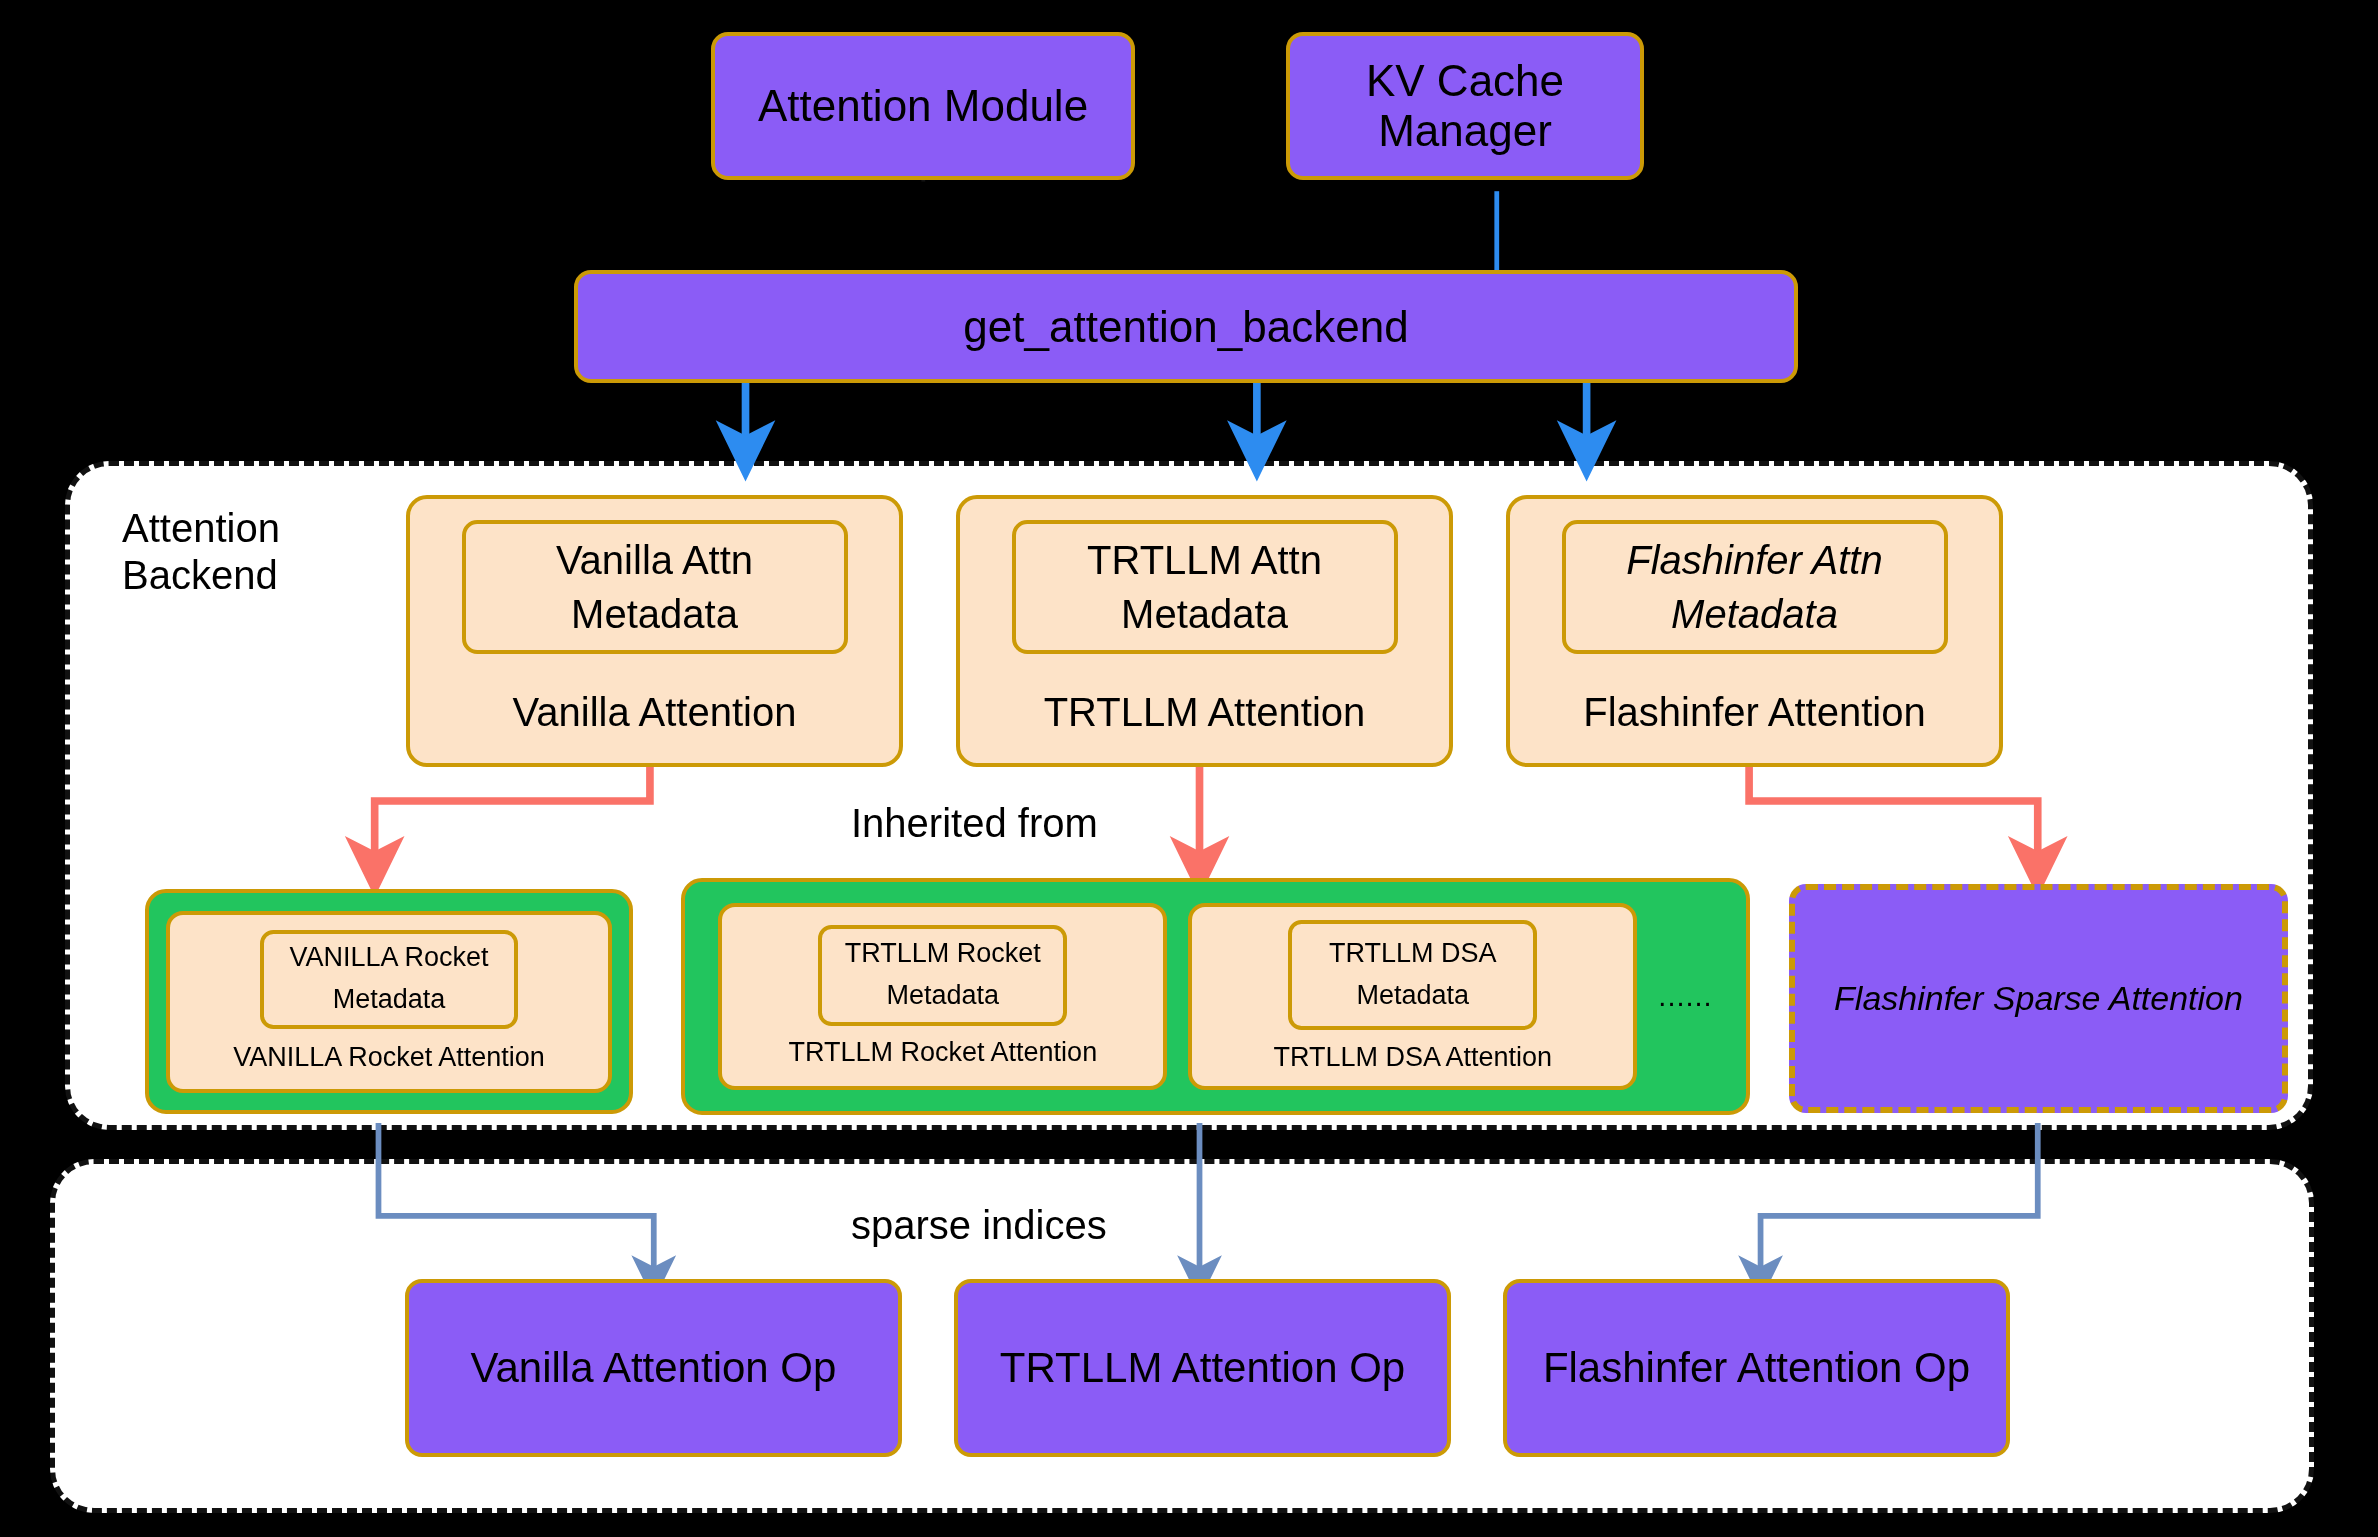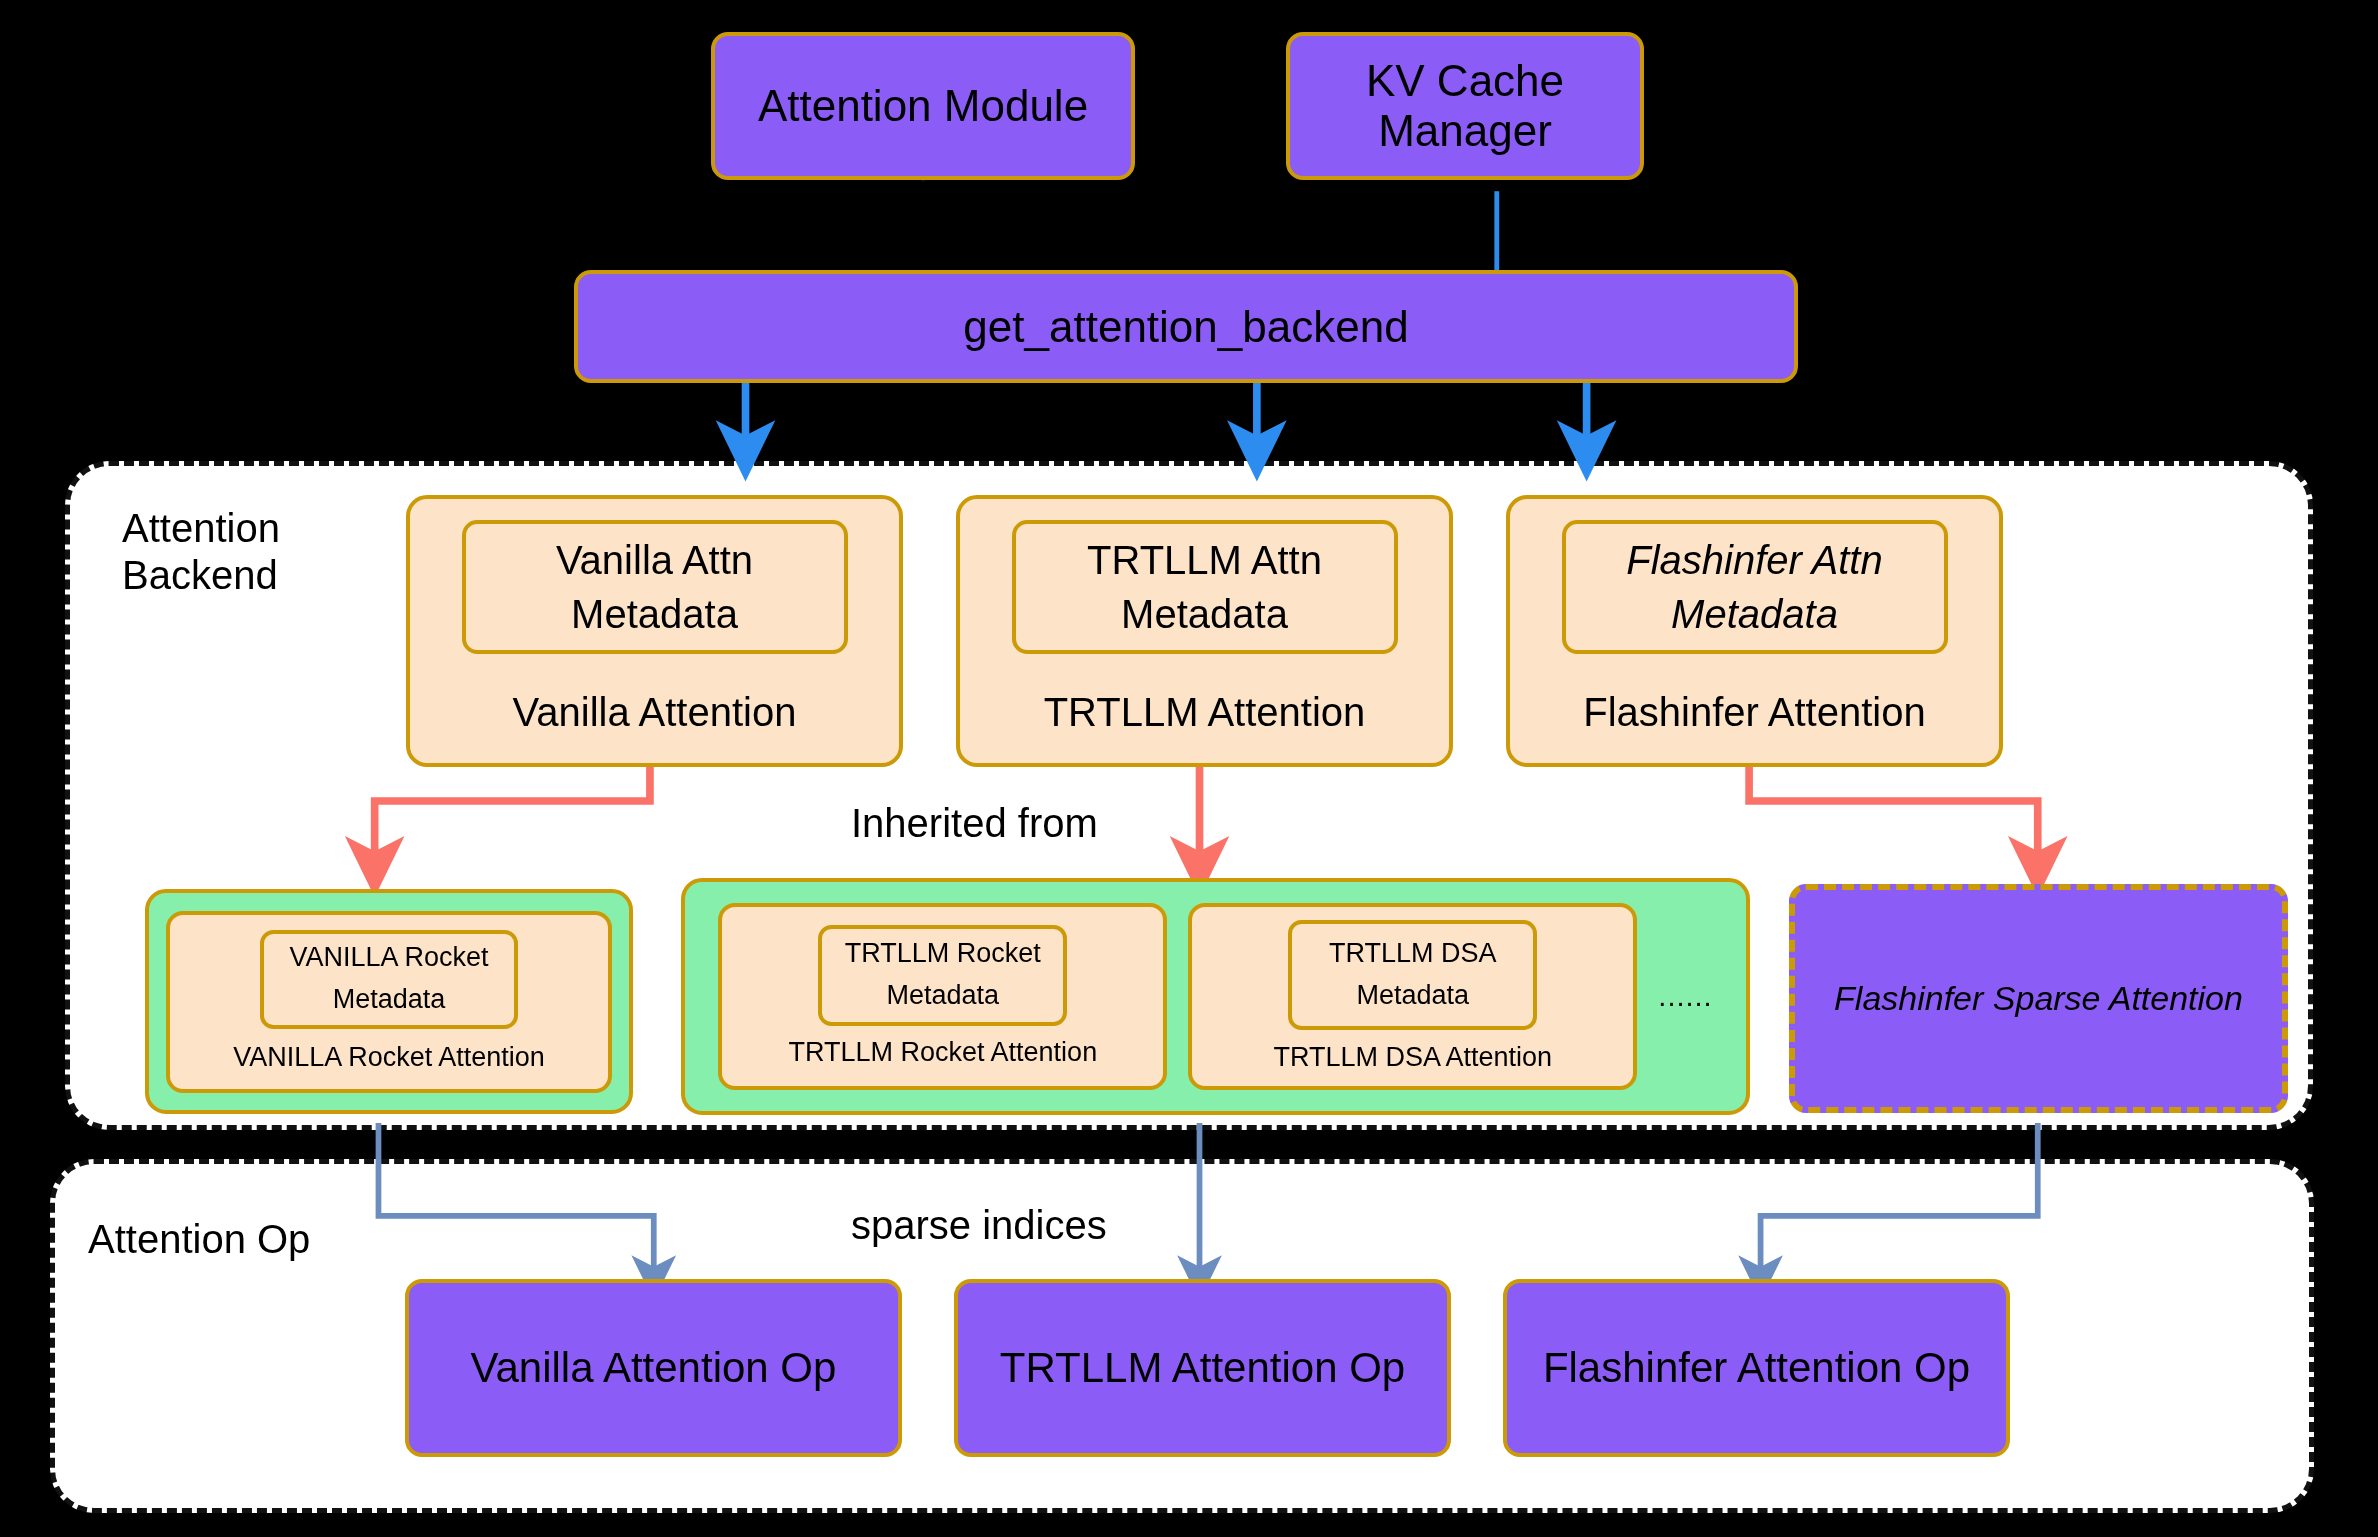--- a/index.html
+++ b/index.html
@@ -99,21 +99,21 @@
   }
   .backend-label {
     font-size: 40px;
     color: #000;
     text-align: center;
   }
 
   
   .sparse-group {
     position: absolute;
-    background: #86efac;
+    background: #22c55e;
     border: 4.8px solid #CC9A06;
     border-radius: 21px;
     box-sizing: border-box;
     display: flex;
     align-items: center;
     z-index: 10;
   }
   .sparse-card {
     background: #FDE3C8;
     border: 4.8px solid #CC9A06;
@@ -292,21 +292,20 @@
       <div class="sparse-label" style="margin-top:11.5px;">TRTLLM DSA Attention</div>
     </div>
 
     <div class="ellipsis">......</div>
   </div>
 
   <div class="node dashed" style="left:1789px; top:884px; width:499px; height:229px; font-size:34px;">
     <span>Flashinfer Sparse Attention</span>
   </div>
 
-  <div class="panel-title" style="left:88px; top:1216px; width:325px;">Attention Op</div>
 
   <div class="edge-label" style="left:851px; top:1203px;">sparse indices</div>
 
   <div class="node op-node" style="left:405px; top:1279px; width:497px; height:178px;">
     <span>Vanilla Attention Op</span>
   </div>
 
   <div class="node op-node" style="left:954px; top:1279px; width:497px; height:178px;">
     <span>TRTLLM Attention Op</span>
   </div>

